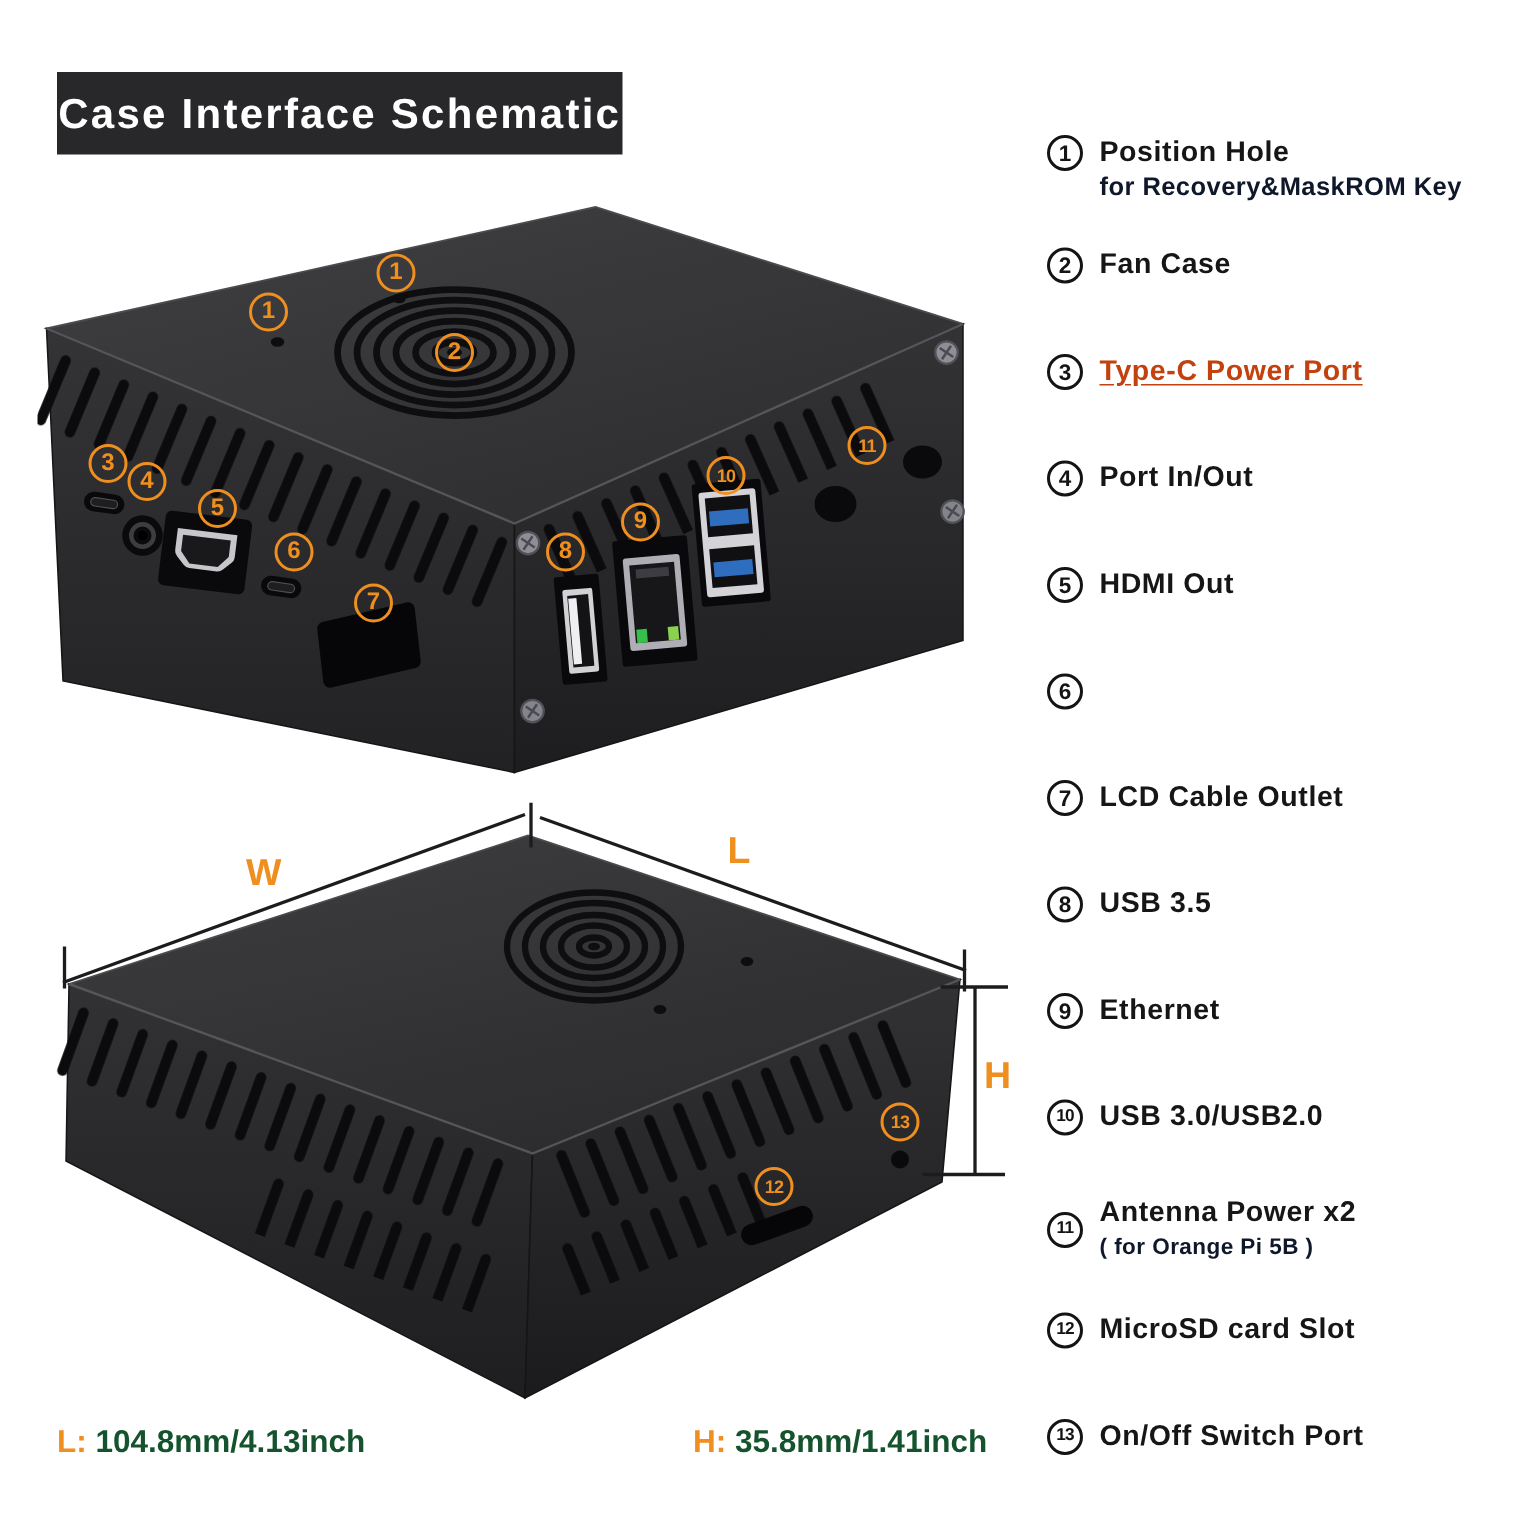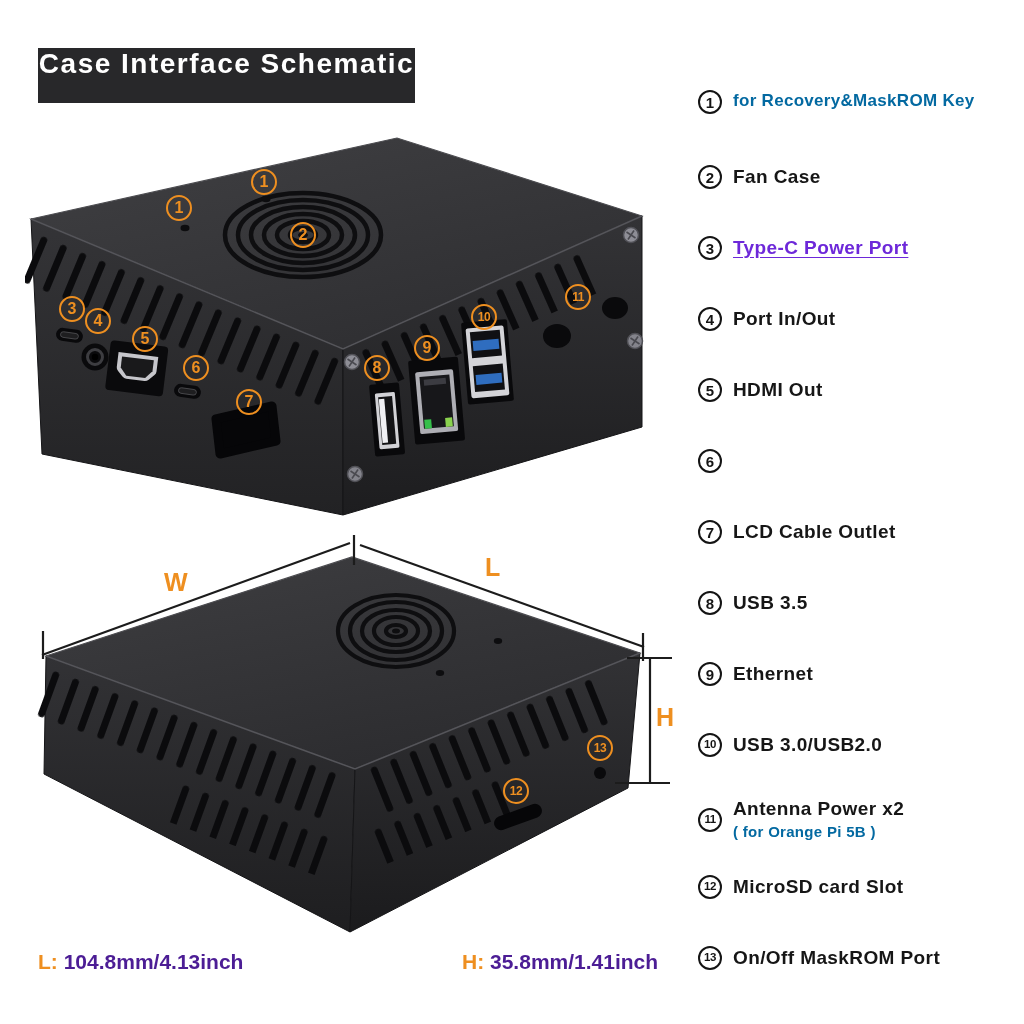--- a/index.html
+++ b/index.html
@@ -1,21 +1,21 @@
 <!DOCTYPE html>
 <html><head>
 <meta charset="utf-8">
 <style>
   html,body{margin:0;padding:0;background:#ffffff;}
   .canvas{position:relative;width:1024px;height:1024px;background:#fff;overflow:hidden;
           font-family:"Liberation Sans", sans-serif;}
 
   
   .title-box{position:absolute;left:38px;top:48px;width:377px;height:55px;background:#28282a;
-             display:flex;justify-content:center;}
+             display:flex;align-items:center;justify-content:center;}
   .title-box span{color:#ffffff;font-size:28px;font-weight:bold;letter-spacing:1.5px;white-space:nowrap;}
 
   
   .img{position:absolute;}
   .img-top{left:25px;top:135px;width:650px;height:385px;}
   .img-bottom{left:30px;top:535px;width:650px;height:430px;}
   .img svg{position:absolute;left:0;top:0;}
 
   
   .callout{position:absolute;width:26px;height:26px;border:2.5px solid #ee8f20;border-radius:50%;
@@ -29,30 +29,30 @@
   
   .legend{position:absolute;left:698px;top:0;width:322px;height:1024px;}
   .legend-item{position:absolute;left:0;display:flex;align-items:flex-start;gap:11px;}
   .legend-item.center{align-items:center;}
   .lnum{flex:none;width:24px;height:24px;border:2.2px solid #141414;border-radius:50%;
         box-sizing:border-box;display:flex;align-items:center;justify-content:center;
         font-size:15px;font-weight:bold;color:#141414;line-height:1;}
   .lnum.two{font-size:11.5px;letter-spacing:-0.5px;}
   .ltext{display:flex;flex-direction:column;}
   .llabel{font-size:19px;font-weight:bold;color:#161616;letter-spacing:0.4px;line-height:24px;white-space:nowrap;}
-  .llabel.red{color:#6d28d9;}
+  .llabel.red{color:#c2410c;}
   .llabel.underline{text-decoration:underline;text-underline-offset:3px;}
-  .lsub{font-size:17px;font-weight:bold;color:#0369a1;letter-spacing:0.3px;line-height:21px;white-space:nowrap;}
+  .lsub{font-size:17px;font-weight:bold;color:#0f172a;letter-spacing:0.3px;line-height:21px;white-space:nowrap;}
   .lsub.big{font-size:15px;line-height:22px;}
 
   
   .dims{position:absolute;left:0;top:950px;width:700px;height:30px;}
   .dim-item{position:absolute;top:0;font-size:21px;font-weight:bold;white-space:nowrap;}
   .dkey{color:#ee8f20;}
-  .dval{color:#4c1d95;}
+  .dval{color:#14532d;}
 </style>
 </head>
 <body>
 
 <div class="canvas">
 
   <div class="title-box">
     <span>Case Interface Schematic</span>
   </div>
 
@@ -258,20 +258,21 @@
 
     <span class="callout two" style="left:473px;top:243px">12</span>
     <span class="callout two" style="left:557px;top:200px">13</span>
   </div>
 
   <div class="legend">
 
     <div class="legend-item" style="top:90px">
       <span class="lnum">1</span>
       <div class="ltext">
+        <span class="llabel">Position Hole</span>
         <span class="lsub">for Recovery&amp;MaskROM Key</span>
       </div>
     </div>
 
     <div class="legend-item" style="top:165px">
       <span class="lnum">2</span>
       <span class="llabel">Fan Case</span>
     </div>
 
     <div class="legend-item" style="top:236px">
@@ -321,21 +322,21 @@
       </div>
     </div>
 
     <div class="legend-item" style="top:875px">
       <span class="lnum two">12</span>
       <span class="llabel">MicroSD card Slot</span>
     </div>
 
     <div class="legend-item" style="top:946px">
       <span class="lnum two">13</span>
-      <span class="llabel">On/Off MaskROM Port</span>
+      <span class="llabel">On/Off Switch Port</span>
     </div>
 
   </div>
 
   <div class="dims">
     <span class="dim-item" style="left:38px">
       <span class="dkey">L:</span>
       <span class="dval">104.8mm/4.13inch</span>
     </span>
     <span class="dim-item" style="left:462px">

